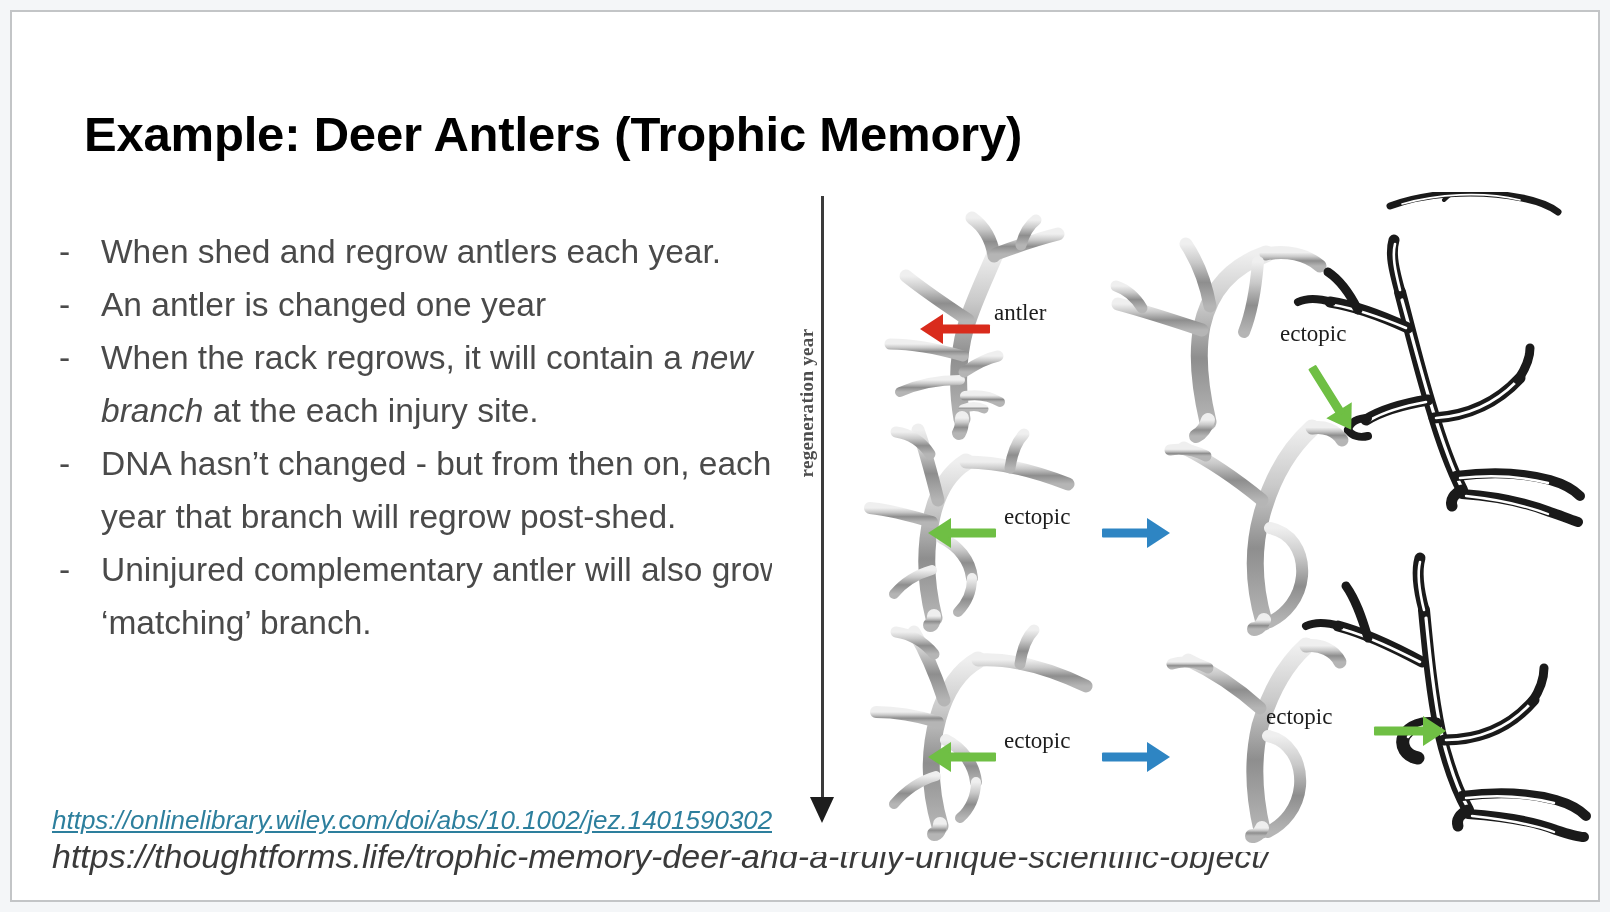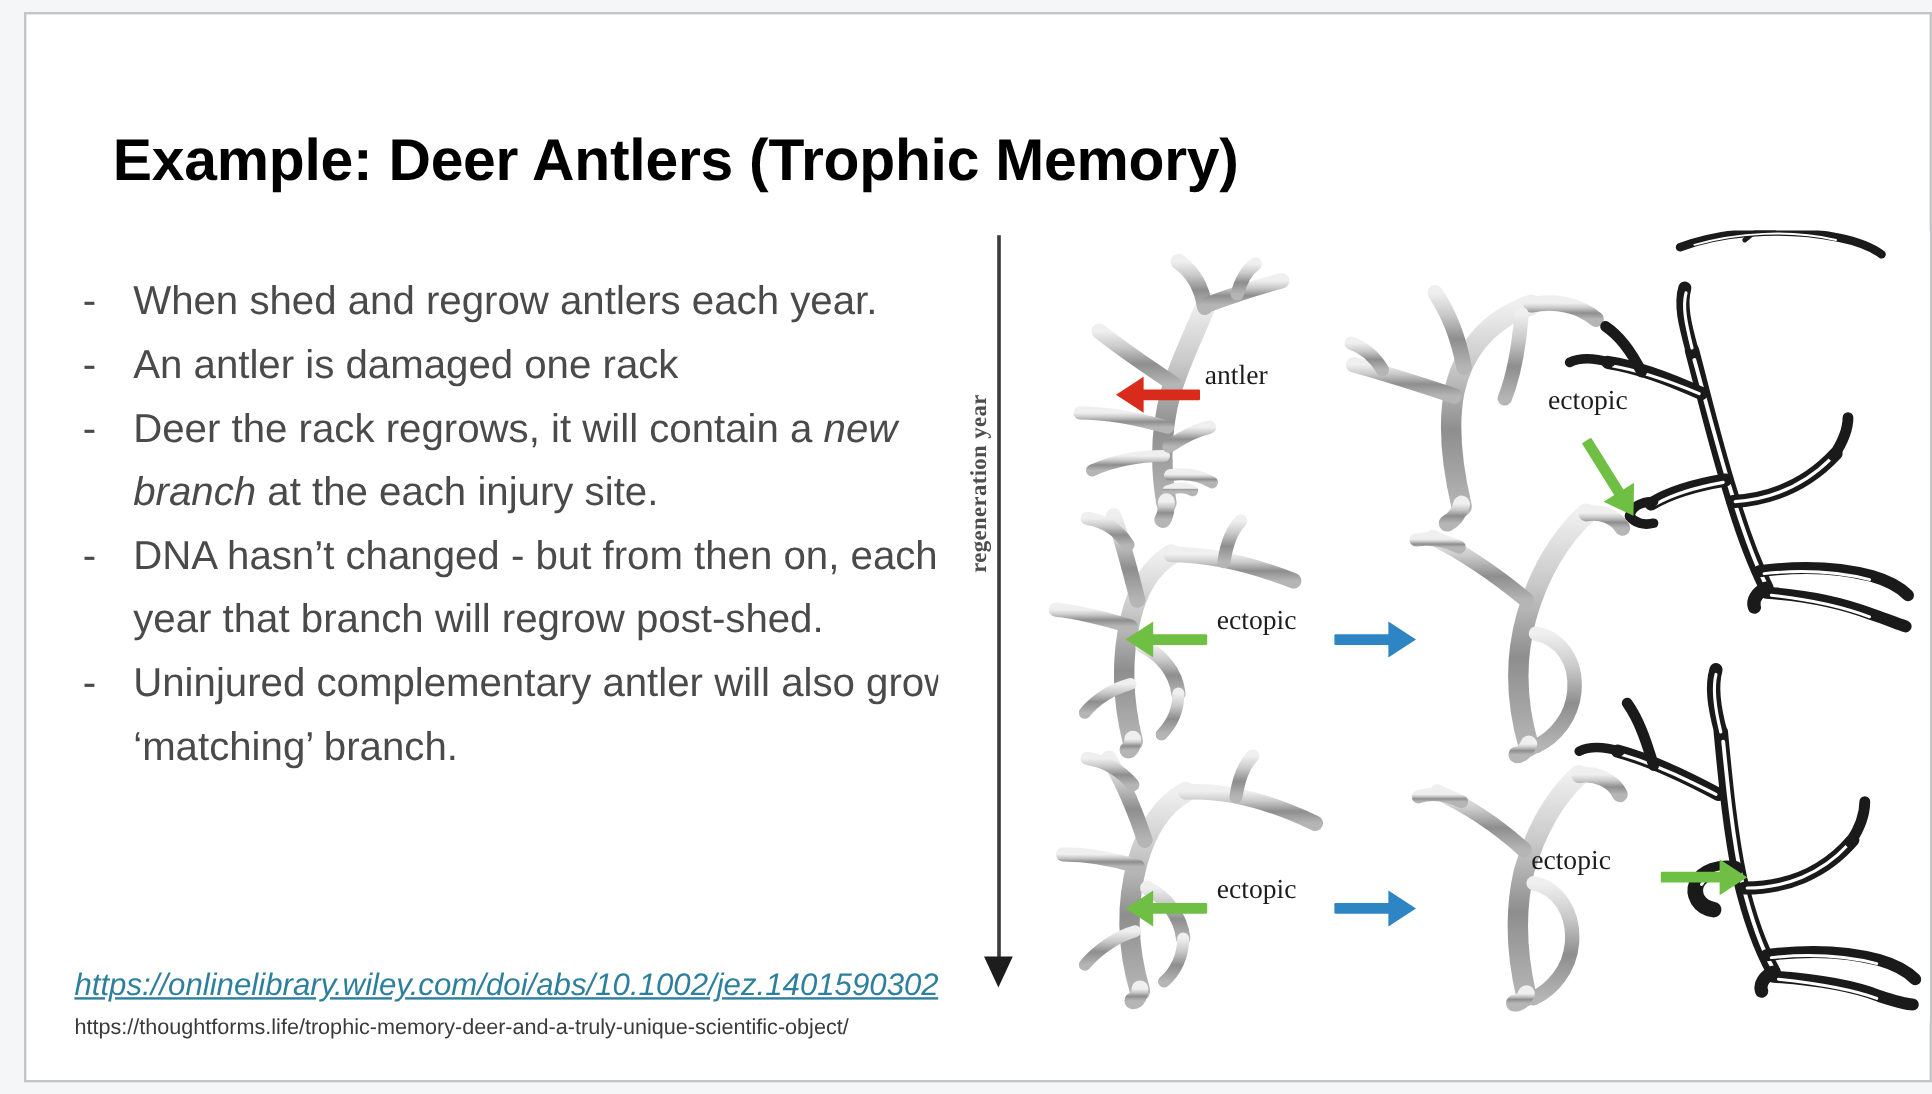--- a/index.html
+++ b/index.html
@@ -14,21 +14,20 @@
 
   #slide {
     position: absolute;
     left: 10px;
     top: 10px;
     width: 1590px;
     height: 892px;
     background: #ffffff;
     border: 2px solid #c3c5c7;
     overflow: hidden;
-    margin-left: 10px;
   }
 
   
   #title {
     position: absolute;
     left: 72px;
     top: 96px;
     width: 1060px;
     font-size: 49px;
     line-height: 1.1;
@@ -75,21 +74,22 @@
     font-style: italic;
     font-size: 26px;
     line-height: 36px;
     color: #2d7f9d;
     text-decoration: underline;
     text-underline-offset: 2px;
     white-space: nowrap;
   }
   #link-secondary {
     display: block;
-    font-size: 18px;
+    font-style: italic;
+    font-size: 34px;
     line-height: 36px;
     color: #3a3a3a;
     white-space: nowrap;
   }
 
   
   #figure {
     position: absolute;
     left: 760px;
     top: 180px;
@@ -188,26 +188,26 @@
 
   <div id="bullets">
 
     <div class="bullet">
       <span class="bullet-dash">-</span>
       <span class="bullet-text">When shed and regrow antlers each year.</span>
     </div>
 
     <div class="bullet">
       <span class="bullet-dash">-</span>
-      <span class="bullet-text">An antler is damaged one rack</span>
+      <span class="bullet-text">An antler is changed one year</span>
     </div>
 
     <div class="bullet">
       <span class="bullet-dash">-</span>
-      <span class="bullet-text"><span>Deer the rack regrows, it will contain a </span><span class="it">new branch</span><span> at the each injury site.</span></span>
+      <span class="bullet-text"><span>When the rack regrows, it will contain a </span><span class="it">new branch</span><span> at the each injury site.</span></span>
     </div>
 
     <div class="bullet">
       <span class="bullet-dash">-</span>
       <span class="bullet-text">DNA hasn’t changed - but from then on, each year that branch will regrow post-shed.</span>
     </div>
 
     <div class="bullet">
       <span class="bullet-dash">-</span>
       <span class="bullet-text">Uninjured complementary antler will also grow a ‘matching’ branch.</span>

